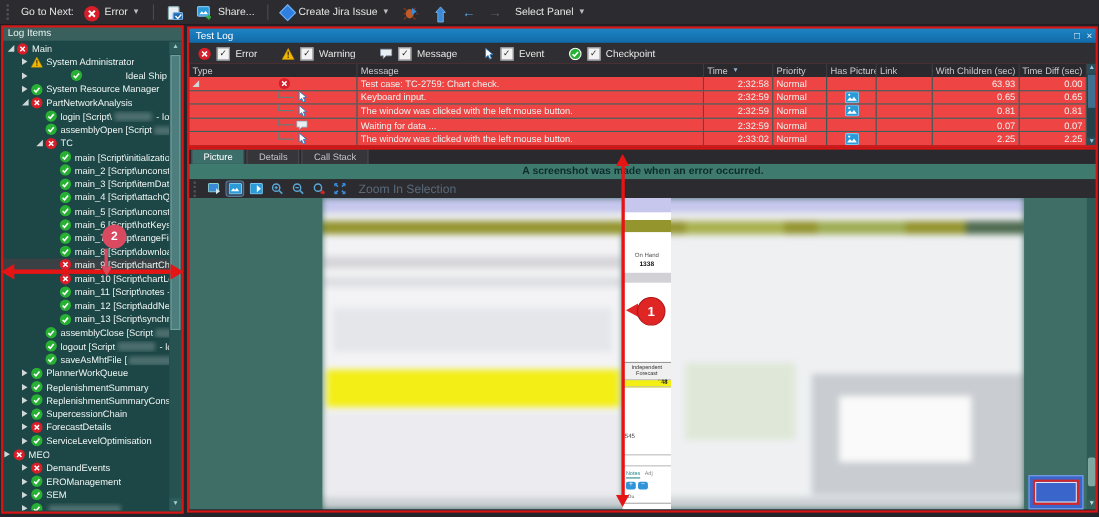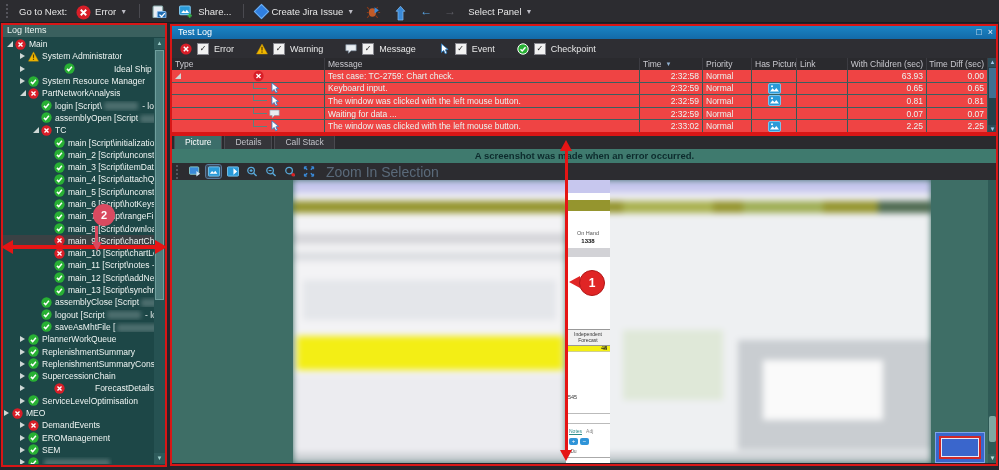--- a/index.html
+++ b/index.html
@@ -69,21 +69,21 @@
   #tabs{left:172px;top:135px;width:825px;height:14px;background:#2a2a2e;display:flex;align-items:flex-end;gap:2px;padding-left:2px;box-sizing:border-box;}
   .tab{height:13px;line-height:13px;padding:0 10px;font-size:8.5px;background:#35353a;color:#c2c2c8;border:1px solid #4a4a50;border-bottom:none;}
   .tab.active{background:#3c6e6a;color:#fff;}
   #banner{left:172px;top:149px;width:825px;height:14px;background:#3f7a6e;color:#0d2b2d;font-weight:bold;
           font-size:9.5px;line-height:14px;text-align:center;}
   #pic-toolbar{left:172px;top:163px;width:825px;height:17px;background:#2c2c30;display:flex;align-items:center;
                gap:4px;padding-left:4px;box-sizing:border-box;}
   .pic-ic{width:15px;height:13px;border-radius:2px;display:flex;align-items:center;justify-content:center;}
   .pic-ic svg{width:12px;height:11px;}
   .pic-ic.pressed{background:#3a4a5c;outline:1px solid #5a7a9c;}
-  #zoomsel-label{color:#5a6a7a;font-size:14px;margin-left:6px;}
+  #zoomsel-label{color:#5a6a7a;font-size:11px;margin-left:6px;}
   #canvas{left:172px;top:180px;width:825px;height:283px;background:#3e6e66;overflow:hidden;}
   #blurwrap{position:absolute;left:121px;top:0;width:638px;height:283px;overflow:hidden;}
   #blurin{position:absolute;left:0;top:0;width:638px;height:283px;filter:blur(3px);}
   #blurin div{position:absolute;}
   
   #strip{position:absolute;left:394px;top:0;width:44px;height:283px;background:#fff;font-size:6px;color:#333;}
   #strip div{position:absolute;}
   .srow{width:100%;height:5.8px;line-height:5.8px;text-align:right;padding-right:3px;box-sizing:border-box;
         border-bottom:0.5px solid #cfcf90;font-size:5.5px;color:#222;}
   .srow.yel{background:#f4ef12;}
@@ -465,21 +465,21 @@
         <span class="tri-closed"></span>
       </span>
       <span class="ticon">
         <svg viewBox="0 0 12 12">
           <circle cx="6" cy="6" r="5.6" fill="#28b034"></circle>
           <path d="M3.2 6.4l1.9 1.9 3.5-4.2" stroke="#fff" stroke-width="1.6" fill="none"></path>
         </svg>
       </span>
       <span class="tlabel"><span>SupercessionChain</span></span>
     </div>
-    <div class="tree-row" style="padding-left: 16px; justify-content: space-between;">
+    <div class="tree-row" style="padding-left: 16px;">
       <span class="expander">
         <span class="tri-closed"></span>
       </span>
       <span class="ticon">
         <svg viewBox="0 0 12 12">
           <circle cx="6" cy="6" r="5.6" fill="#d81e28"></circle>
           <path d="M3.8 3.8l4.4 4.4M8.2 3.8l-4.4 4.4" stroke="#fff" stroke-width="1.5" fill="none"></path>
         </svg>
       </span>
       <span class="tlabel"><span>ForecastDetails</span></span>

